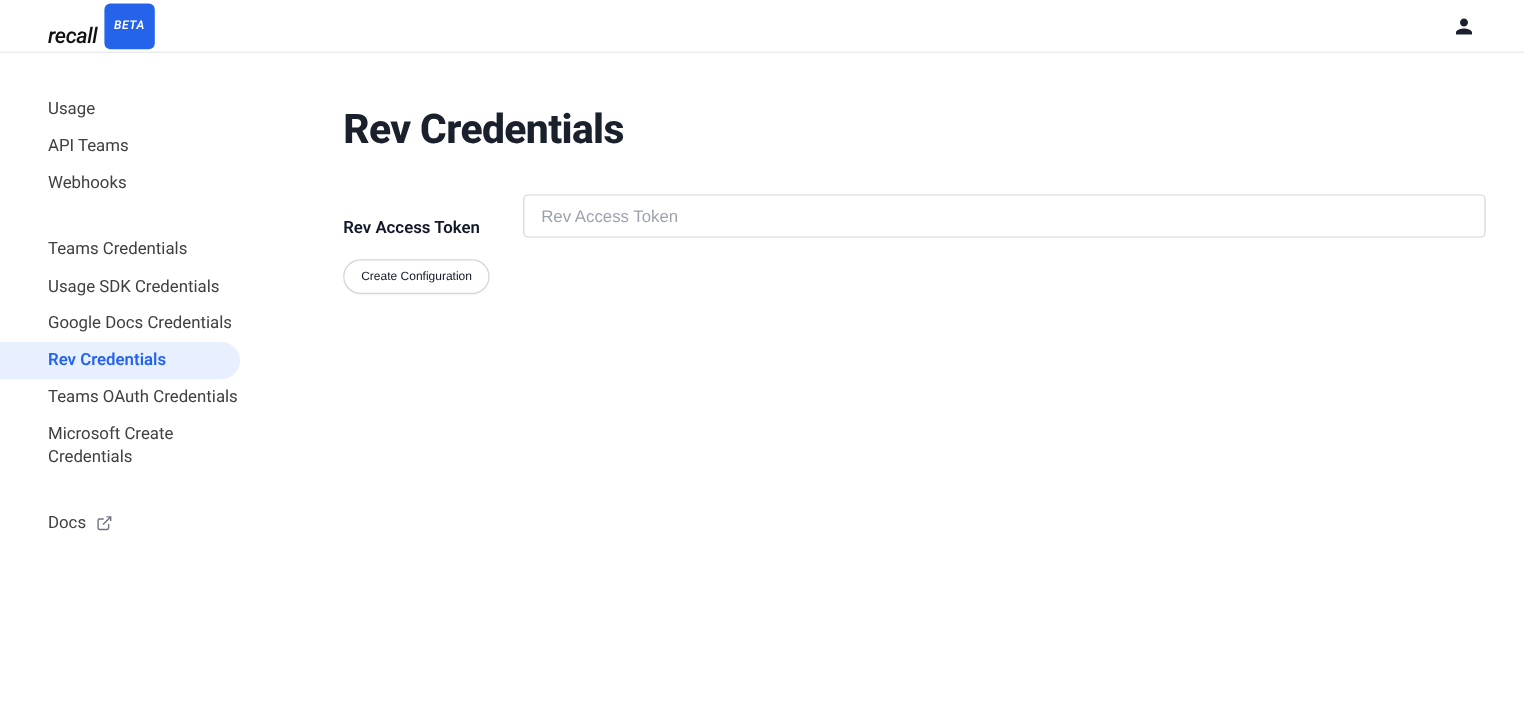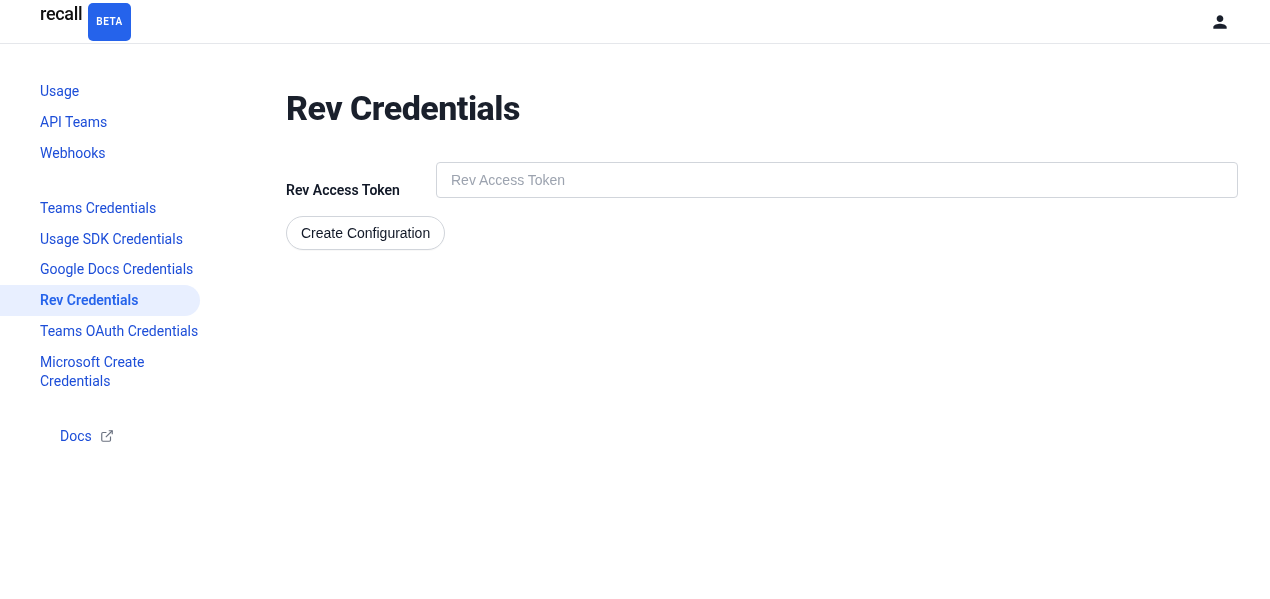--- a/index.html
+++ b/index.html
@@ -18,22 +18,23 @@
     .header {
       display: flex;
       align-items: center;
       justify-content: space-between;
       height: 44px;
       padding: 0 40px 0 40px;
       border-bottom: 1px solid #e5e7eb;
     }
     .logo-wrap {
       display: flex;
-      align-items: flex-start;
+      align-items: flex-end;
       gap: 6px;
+      font-style: italic;
     }
     .logo-text {
       font-size: 18px;
       font-weight: 500;
       letter-spacing: -0.3px;
       color: #111;
       font-family: -apple-system, BlinkMacSystemFont, "Segoe UI", Roboto, sans-serif;
     }
     .beta-badge {
       background: #2563eb;
@@ -60,37 +61,36 @@
       padding-top: 32px;
       flex-shrink: 0;
     }
     .nav-group {
       margin-bottom: 24px;
     }
     .nav-item {
       display: block;
       padding: 6px 0 6px 40px;
       font-size: 14px;
-      color: #1d4ed8;
+      color: #404040;
       cursor: pointer;
       line-height: 1.35;
     }
     .nav-item.active {
       background: #e8efff;
       color: #2563eb;
       font-weight: 600;
       border-top-right-radius: 999px;
       border-bottom-right-radius: 999px;
       padding-right: 16px;
     }
     .nav-item.docs {
       display: flex;
       align-items: center;
       gap: 8px;
-      margin-left: 20px;
     }
     .ext-icon {
       width: 14px;
       height: 14px;
       stroke: #6b7280;
       stroke-width: 2;
       fill: none;
     }
     .main {
       flex: 1;
@@ -123,21 +123,21 @@
       font-size: 14px;
       color: #111827;
       outline: none;
     }
     .text-input::placeholder {
       color: #9ca3af;
     }
     .btn {
       display: inline-block;
       padding: 8px 14px;
-      font-size: 14px;
+      font-size: 10px;
       font-weight: 500;
       color: #111827;
       background: #fff;
       border: 1px solid #d1d5db;
       border-radius: 17px;
       cursor: pointer;
       box-shadow: 0 1px 1px rgba(0,0,0,0.03);
     }
   </style>
 </head>

